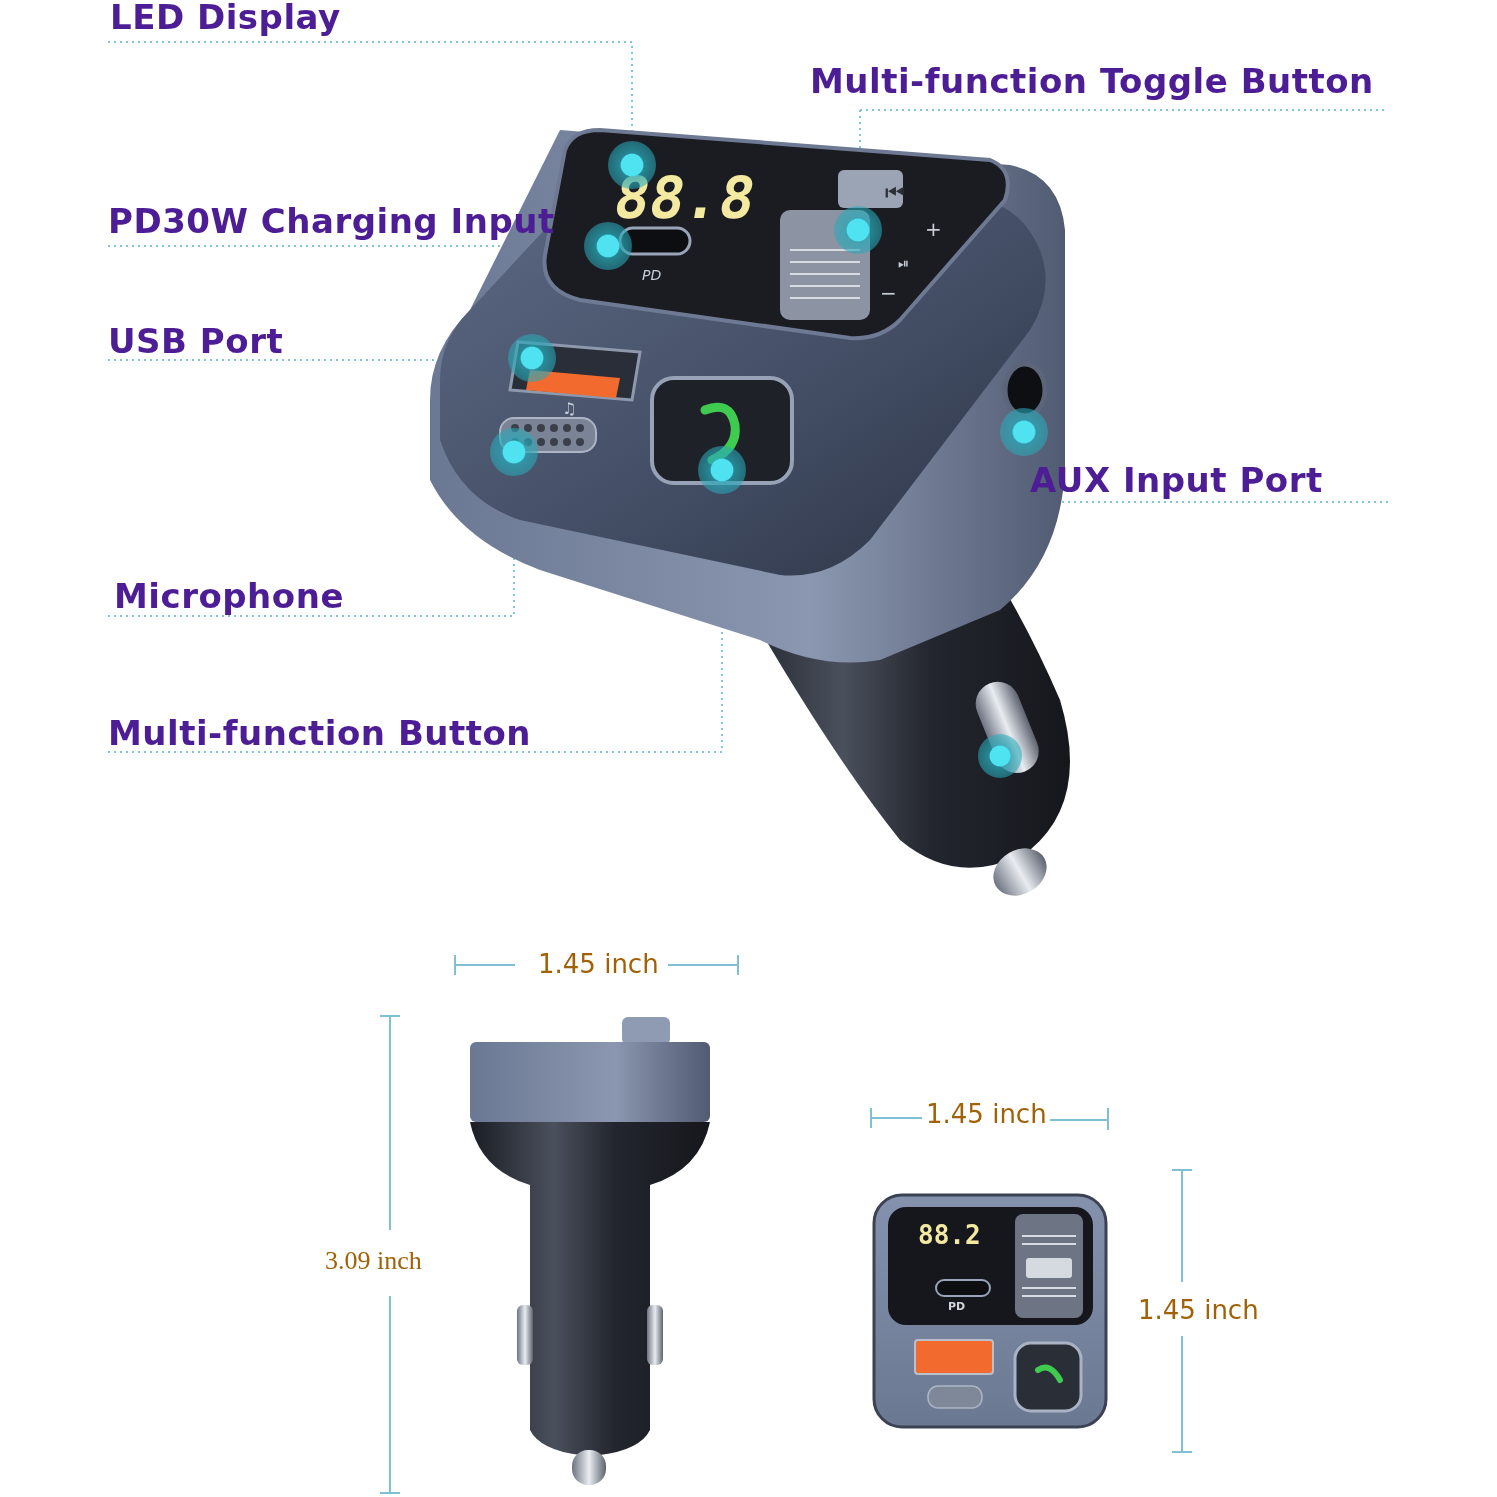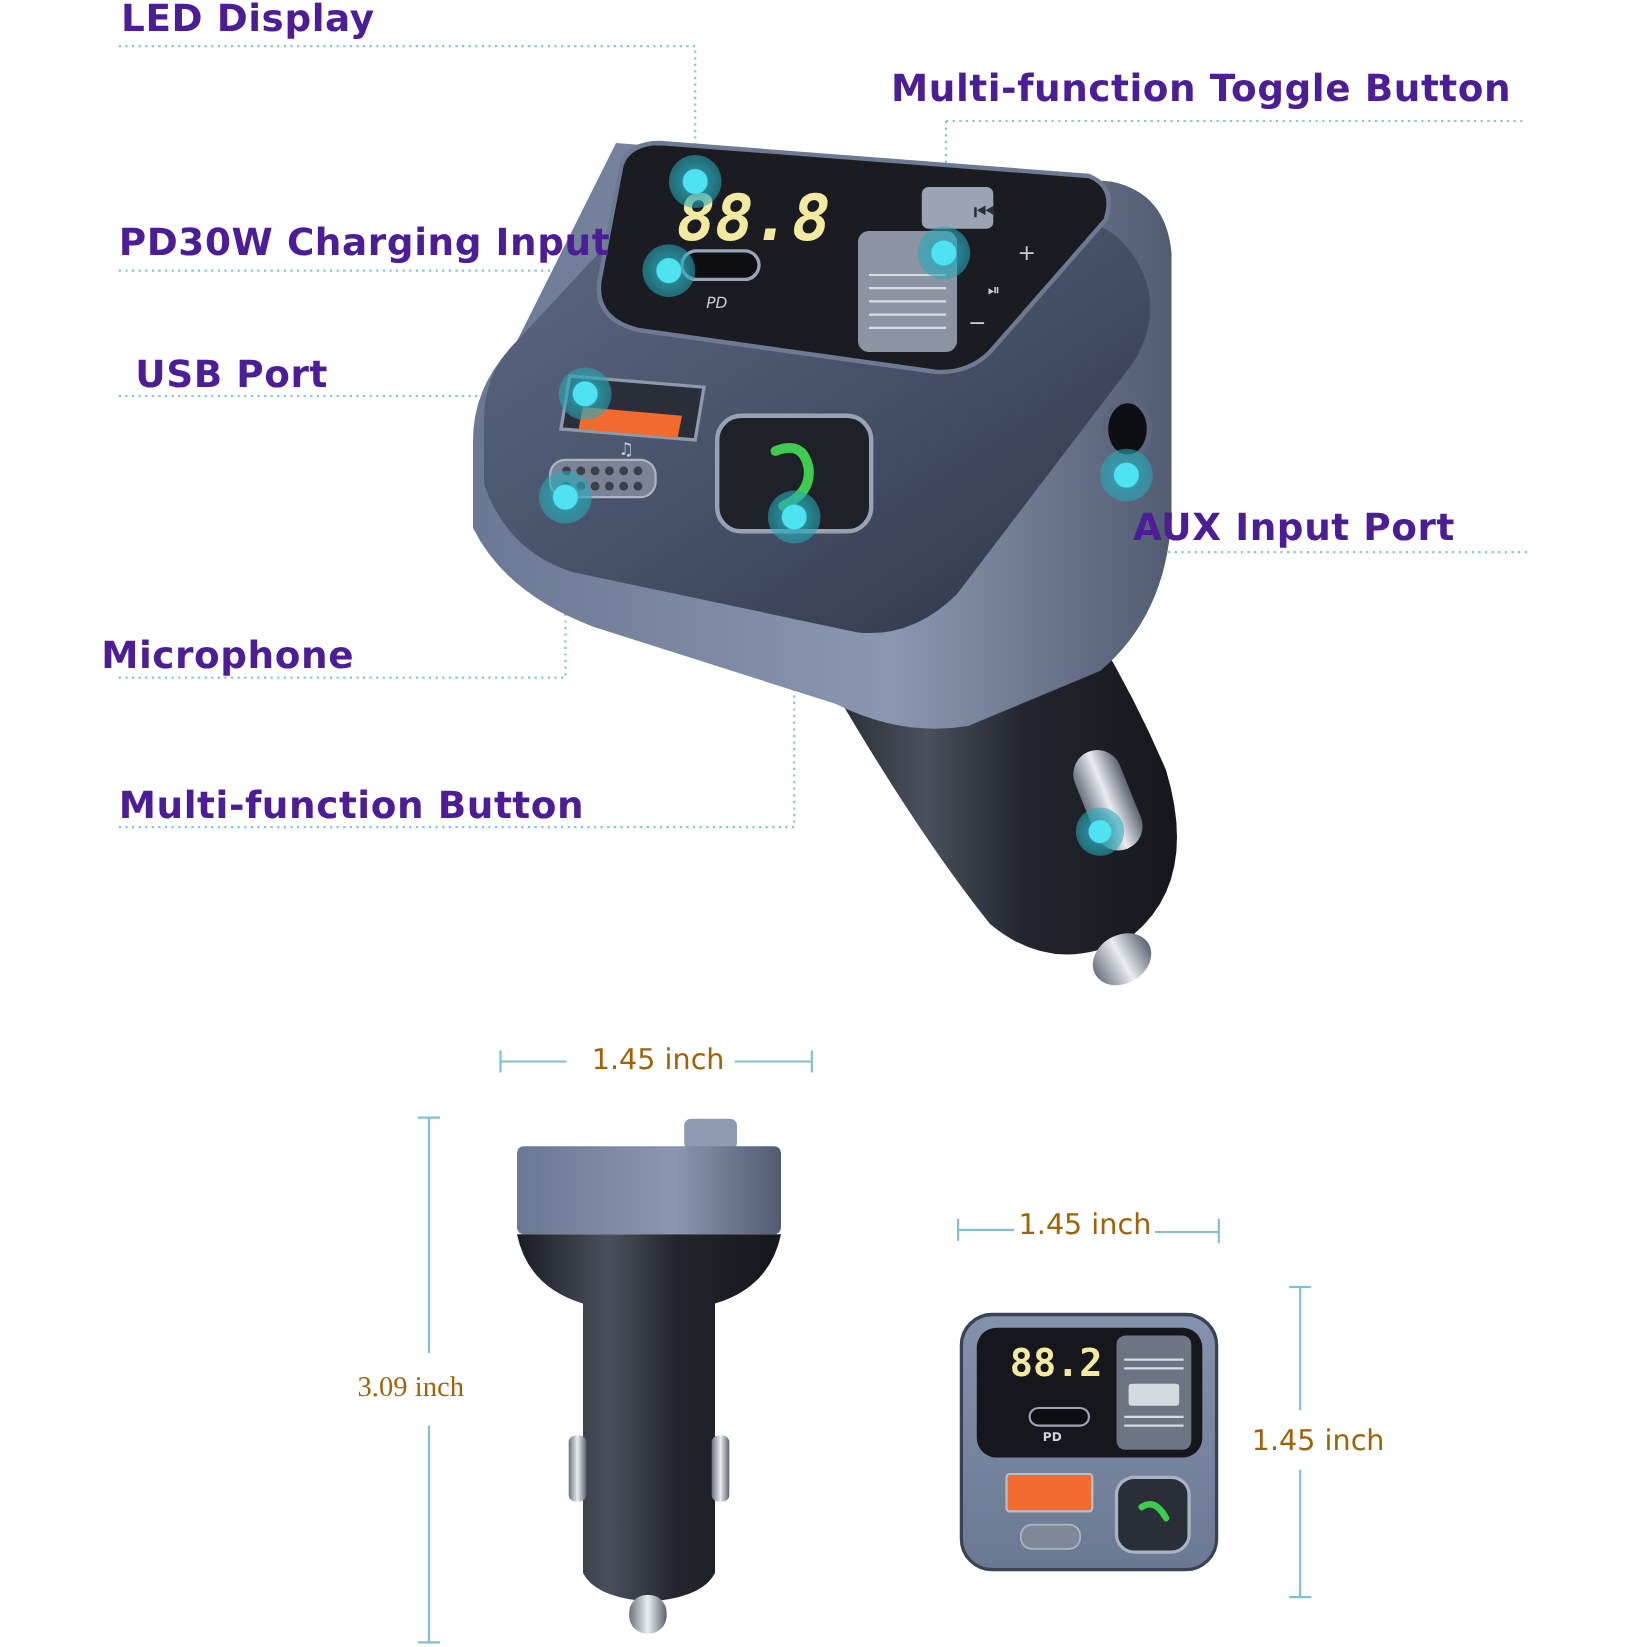--- a/index.html
+++ b/index.html
@@ -175,27 +175,27 @@
       <line x1="871" y1="1108" x2="871" y2="1128"></line>
     <line x1="1050" y1="1120" x2="1108" y2="1120"></line>
       <line x1="1108" y1="1108" x2="1108" y2="1130"></line>
     <line x1="1172" y1="1170" x2="1192" y2="1170"></line>
       <line x1="1182" y1="1170" x2="1182" y2="1282"></line>
     <line x1="1182" y1="1336" x2="1182" y2="1452"></line>
       <line x1="1172" y1="1452" x2="1192" y2="1452"></line>
   </g>
 </svg>
 
-<div style="position:absolute; left:918px; top:1220px; color:#f3e9a0; font-family:'DejaVu Sans Mono', monospace; font-weight:bold; font-size:35px;">88.2</div>
+<div style="position:absolute; left:918px; top:1220px; color:#f3e9a0; font-family:'DejaVu Sans Mono', monospace; font-weight:bold; font-size:26px;">88.2</div>
 <div style="position:absolute; left:948px; top:1300px; color:#d0d5de; font-size:11px; font-weight:bold;">PD</div>
 
 <div class="label" style="left:110px; top:0px;">LED Display</div>
 <div class="label" style="left:810px; top:64px;">Multi-function Toggle Button</div>
 <div class="label" style="left:108px; top:204px;">PD30W Charging Input</div>
-<div class="label" style="left:123px; top:324px;">USB Port</div>
+<div class="label" style="left:108px; top:324px;">USB Port</div>
 <div class="label" style="left:1030px; top:463px;">AUX Input Port</div>
-<div class="label" style="left:92px; top:579px;">Microphone</div>
+<div class="label" style="left:114px; top:579px;">Microphone</div>
 <div class="label" style="left:108px; top:716px;">Multi-function Button</div>
 
 <div class="dim" style="left:538px; top:951px;">1.45 inch</div>
 <div class="dim" style="left:325px; top:1248px;font-family:Liberation Serif, serif;">3.09 inch</div>
 <div class="dim" style="left:926px; top:1101px;">1.45 inch</div>
 <div class="dim" style="left:1138px; top:1297px;">1.45 inch</div>
 
 </body></html>

